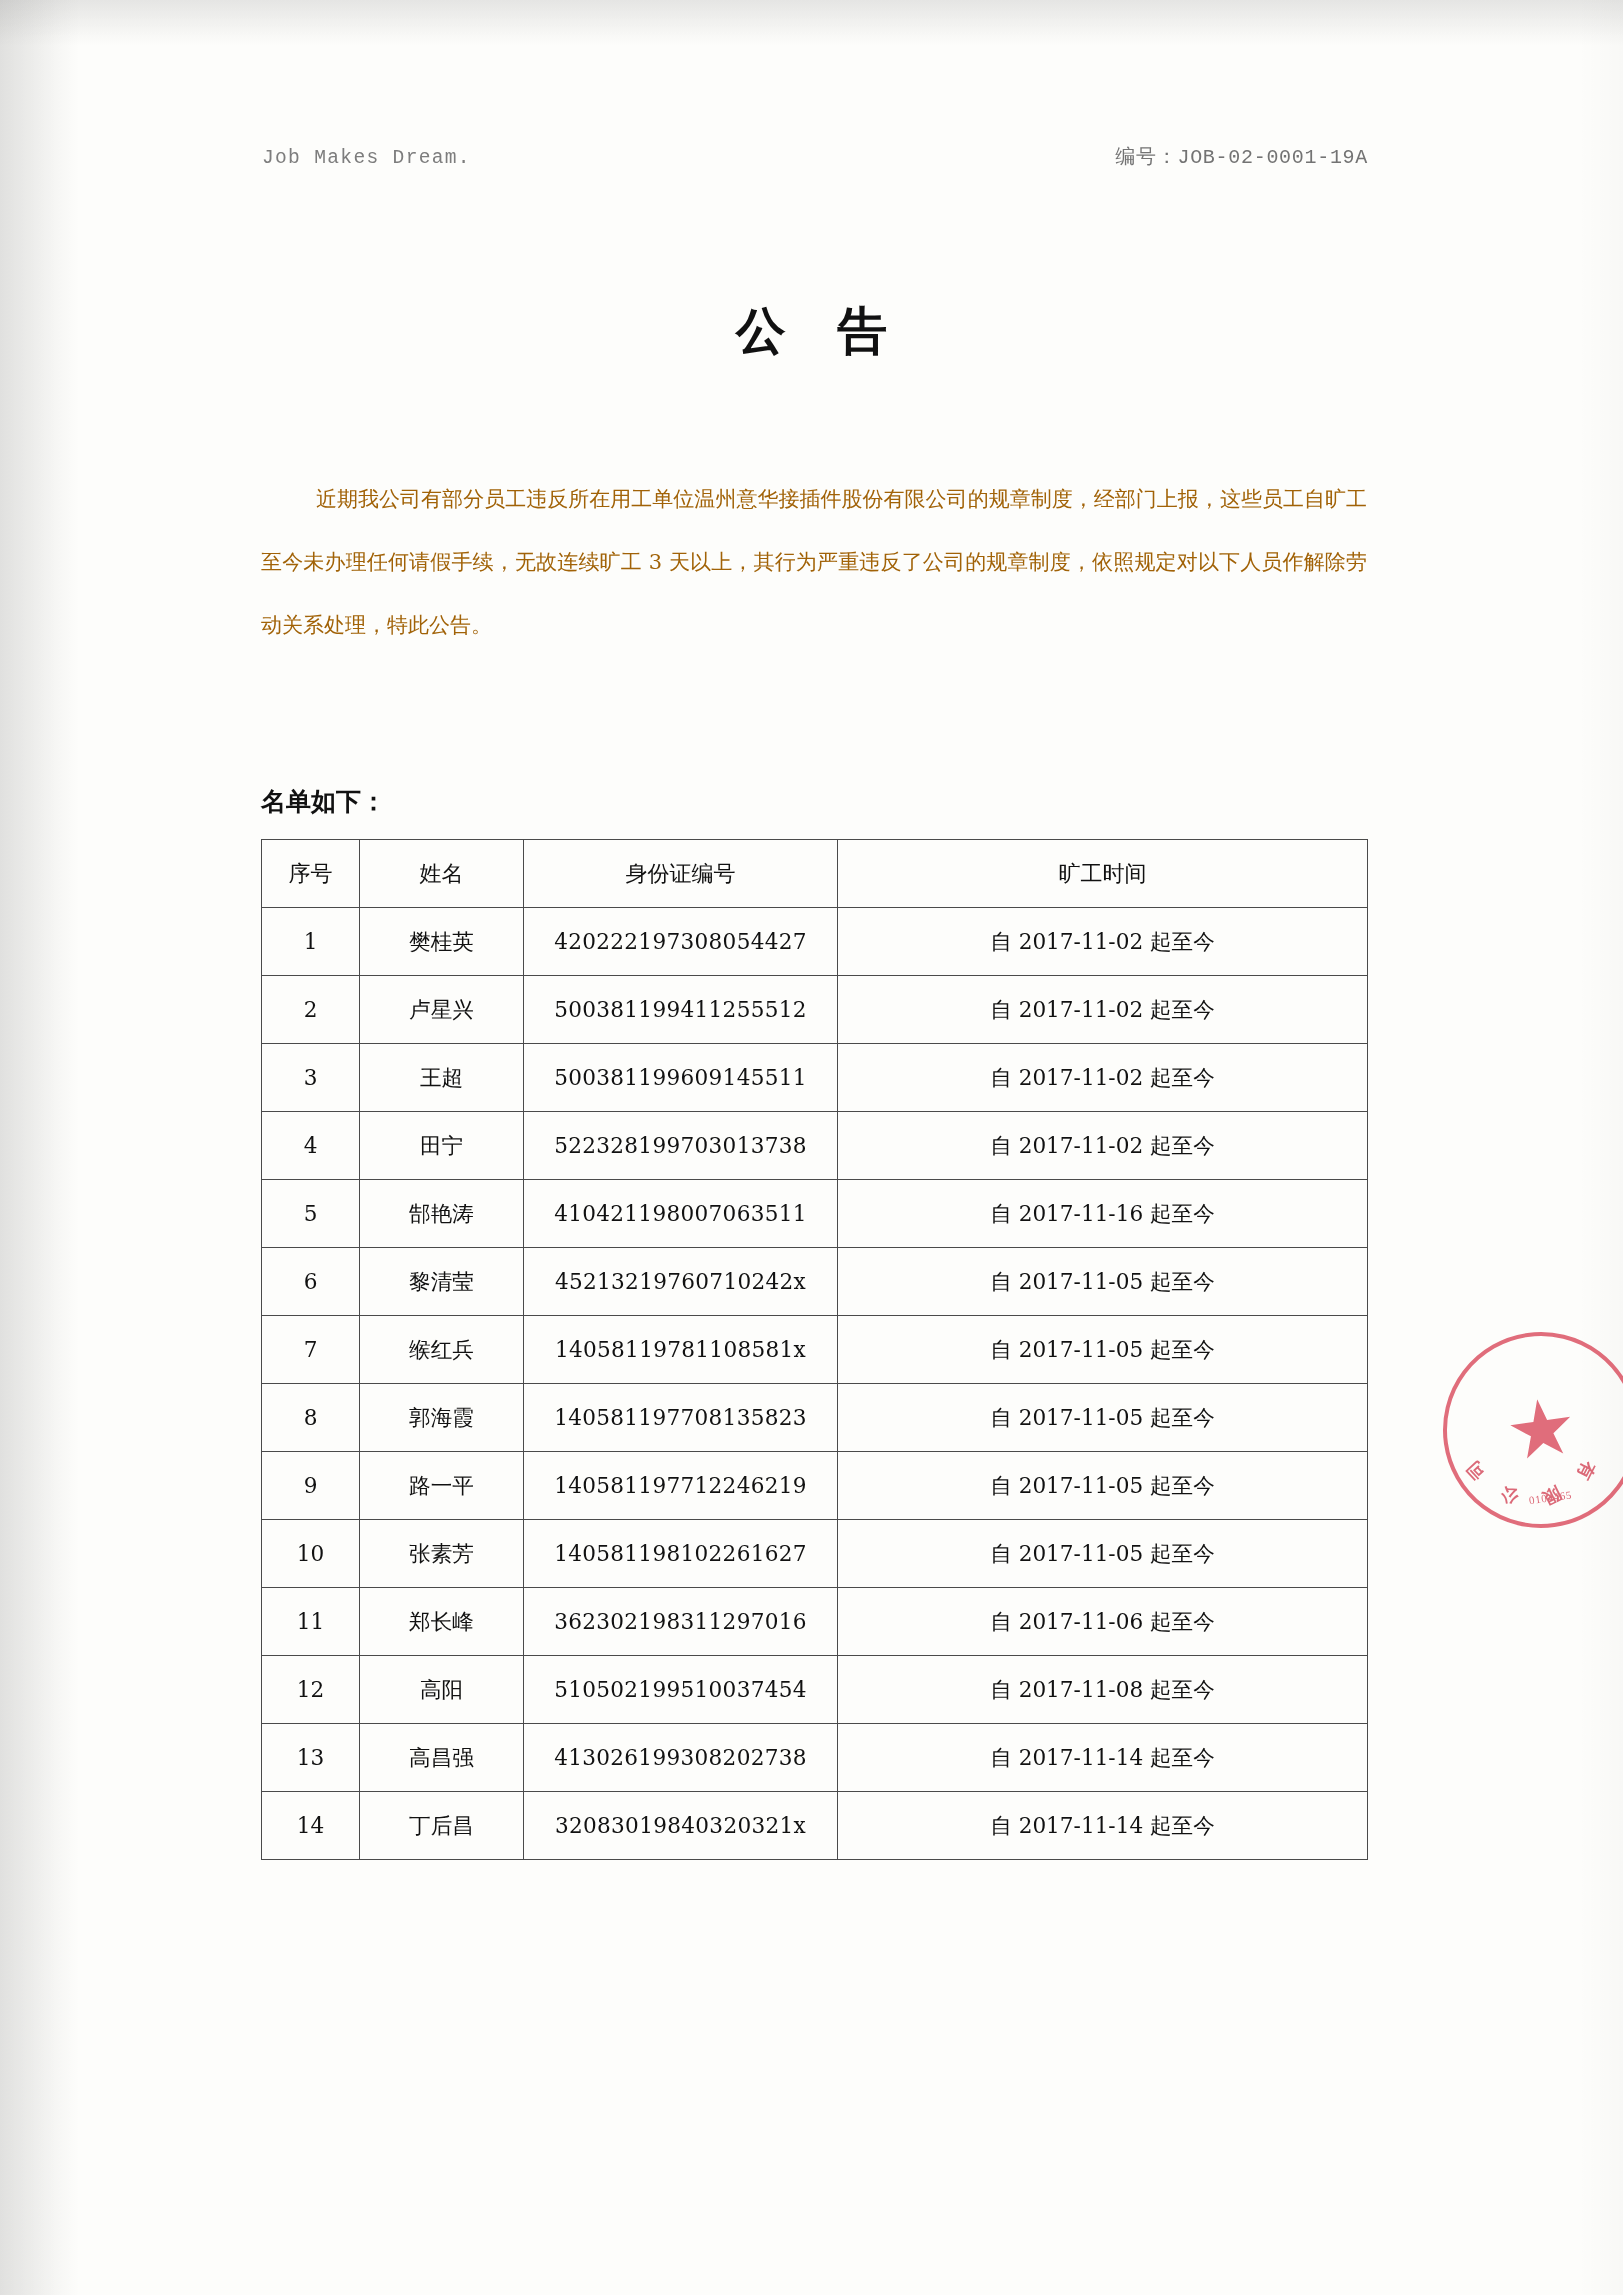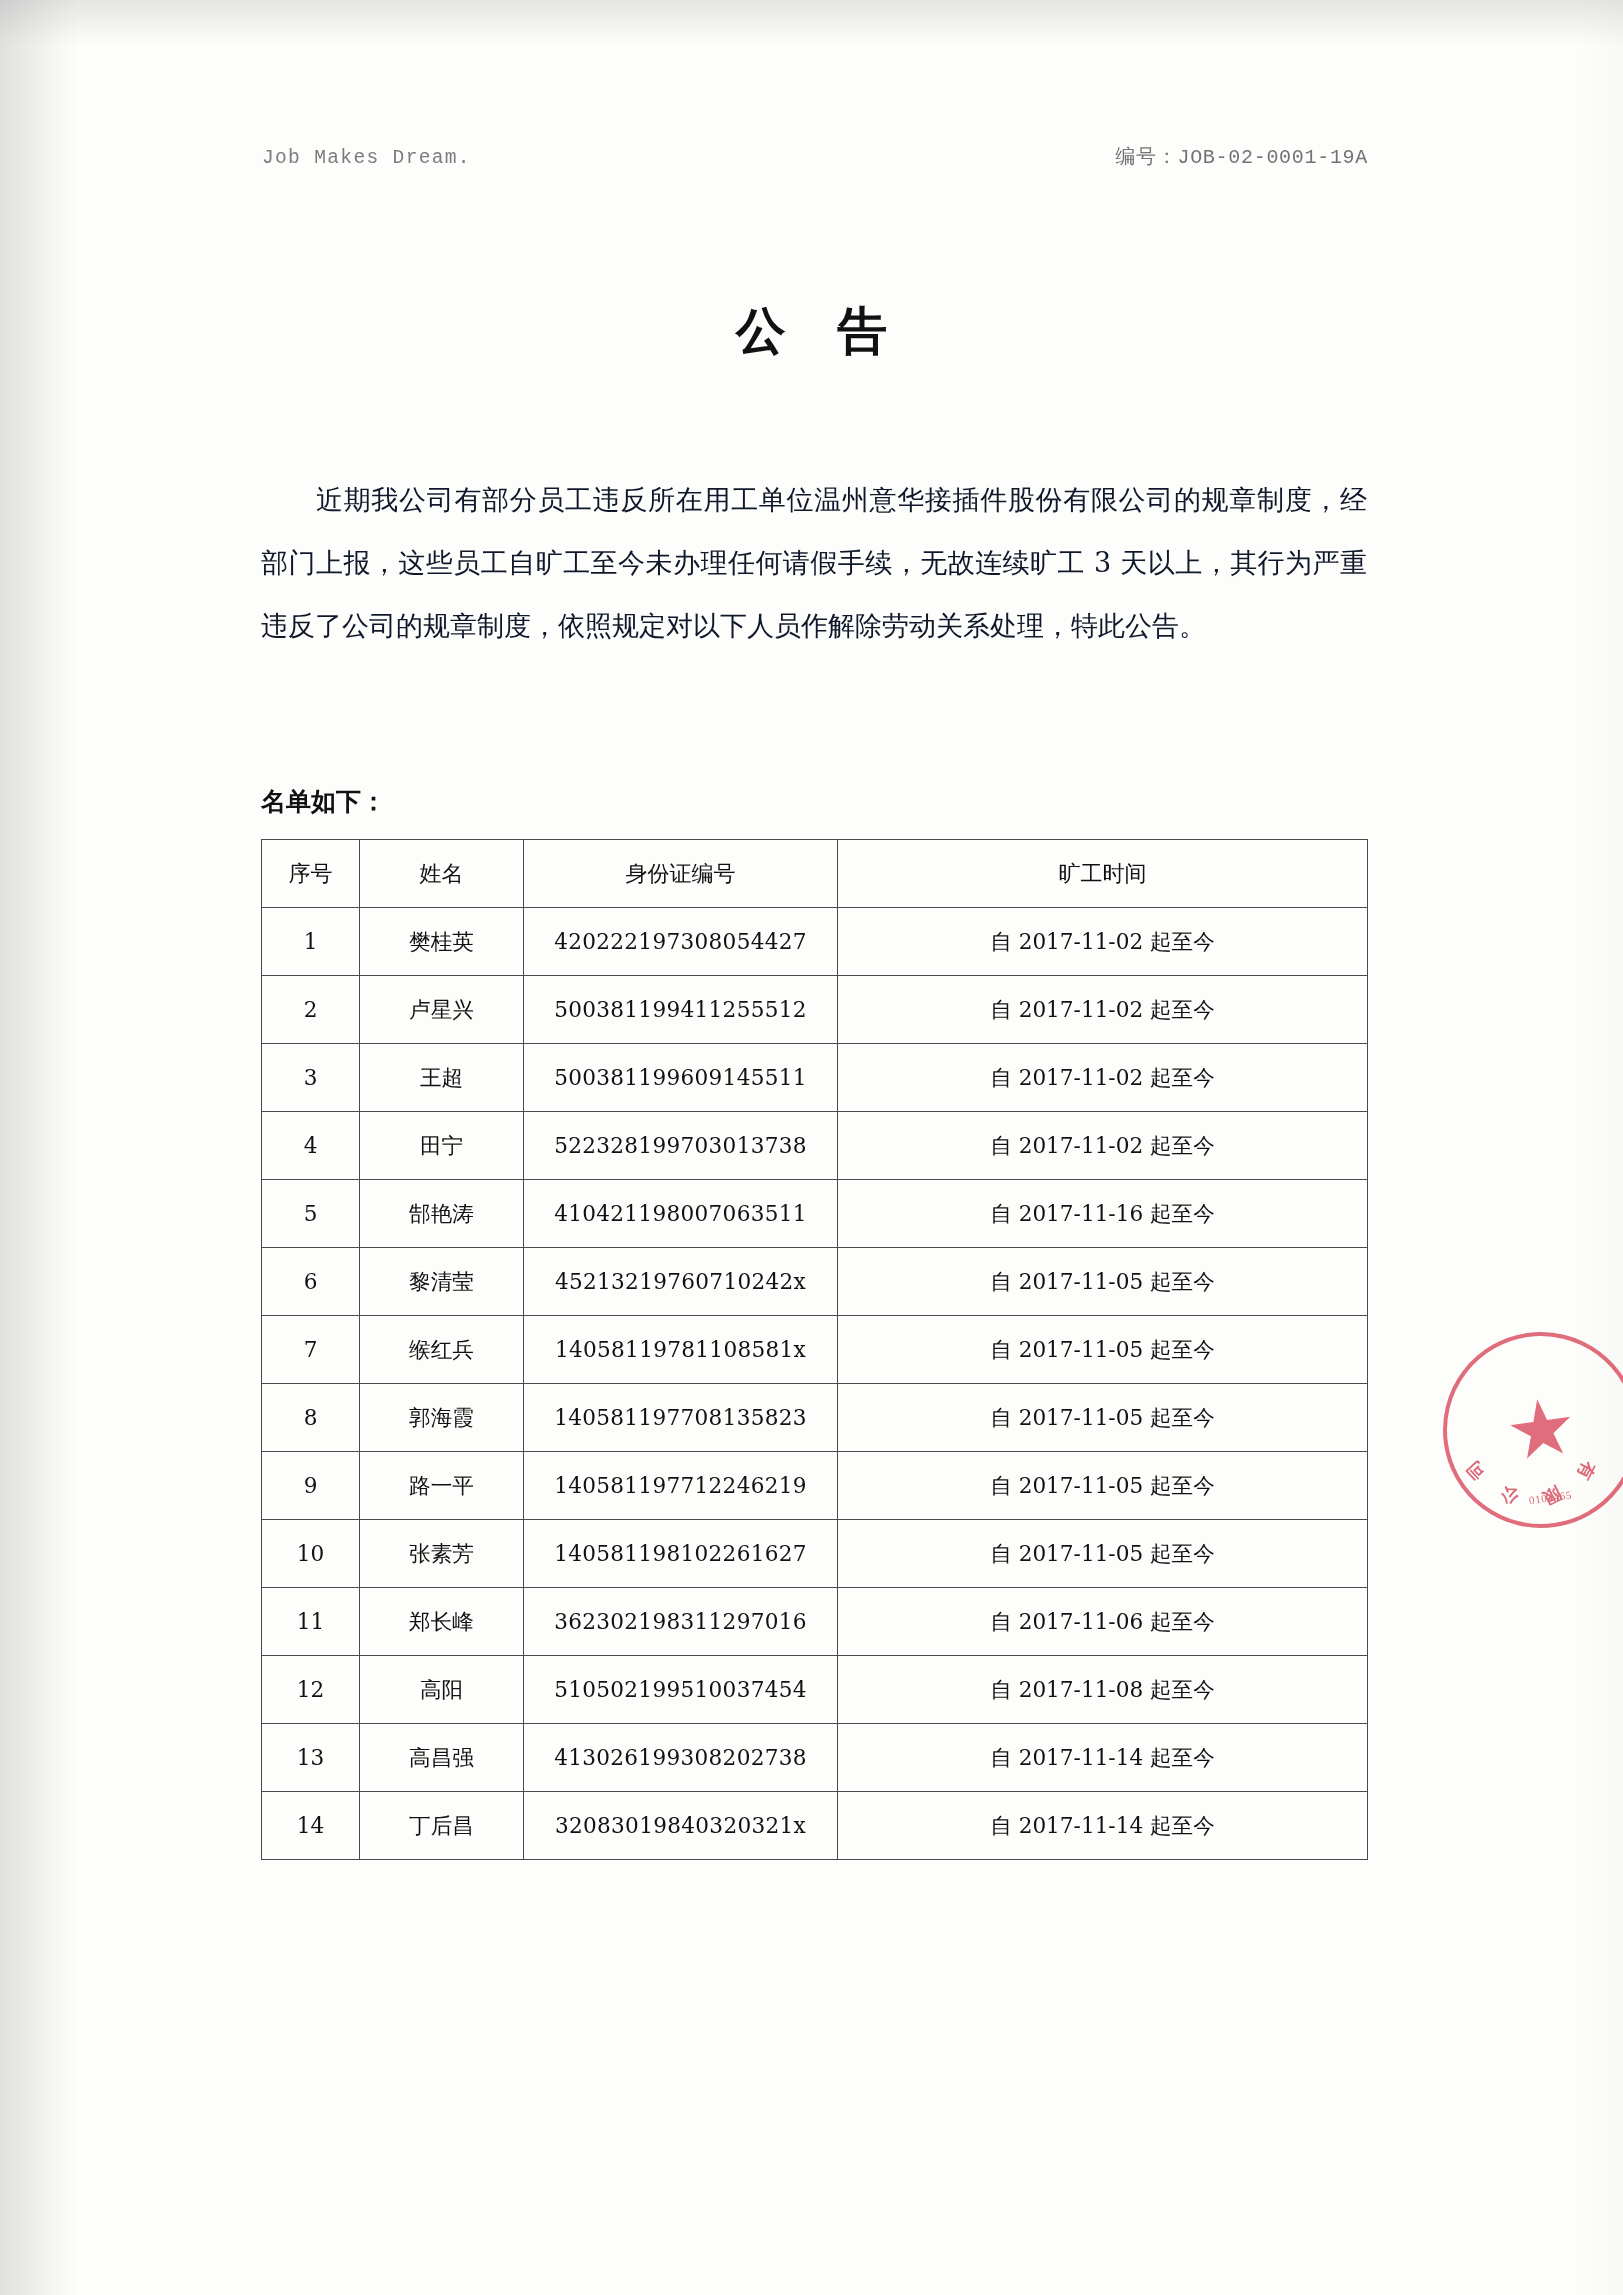--- a/index.html
+++ b/index.html
@@ -66,23 +66,23 @@
     color: #111;
     text-indent: 17px;
   }
 
   .body-text {
     position: absolute;
     top: 468px;
     left: 261px;
     width: 1106px;
     font-family: "DejaVu Serif", serif;
-    font-size: 27px;
+    font-size: 21px;
     line-height: 63px;
-    color: #0f172a;
+    color: #a16207;
     text-align: justify;
     text-justify: inter-ideograph;
   }
   .body-text p {
     margin: 0;
     text-indent: 55px;
   }
 
   .list-label {
     position: absolute;

